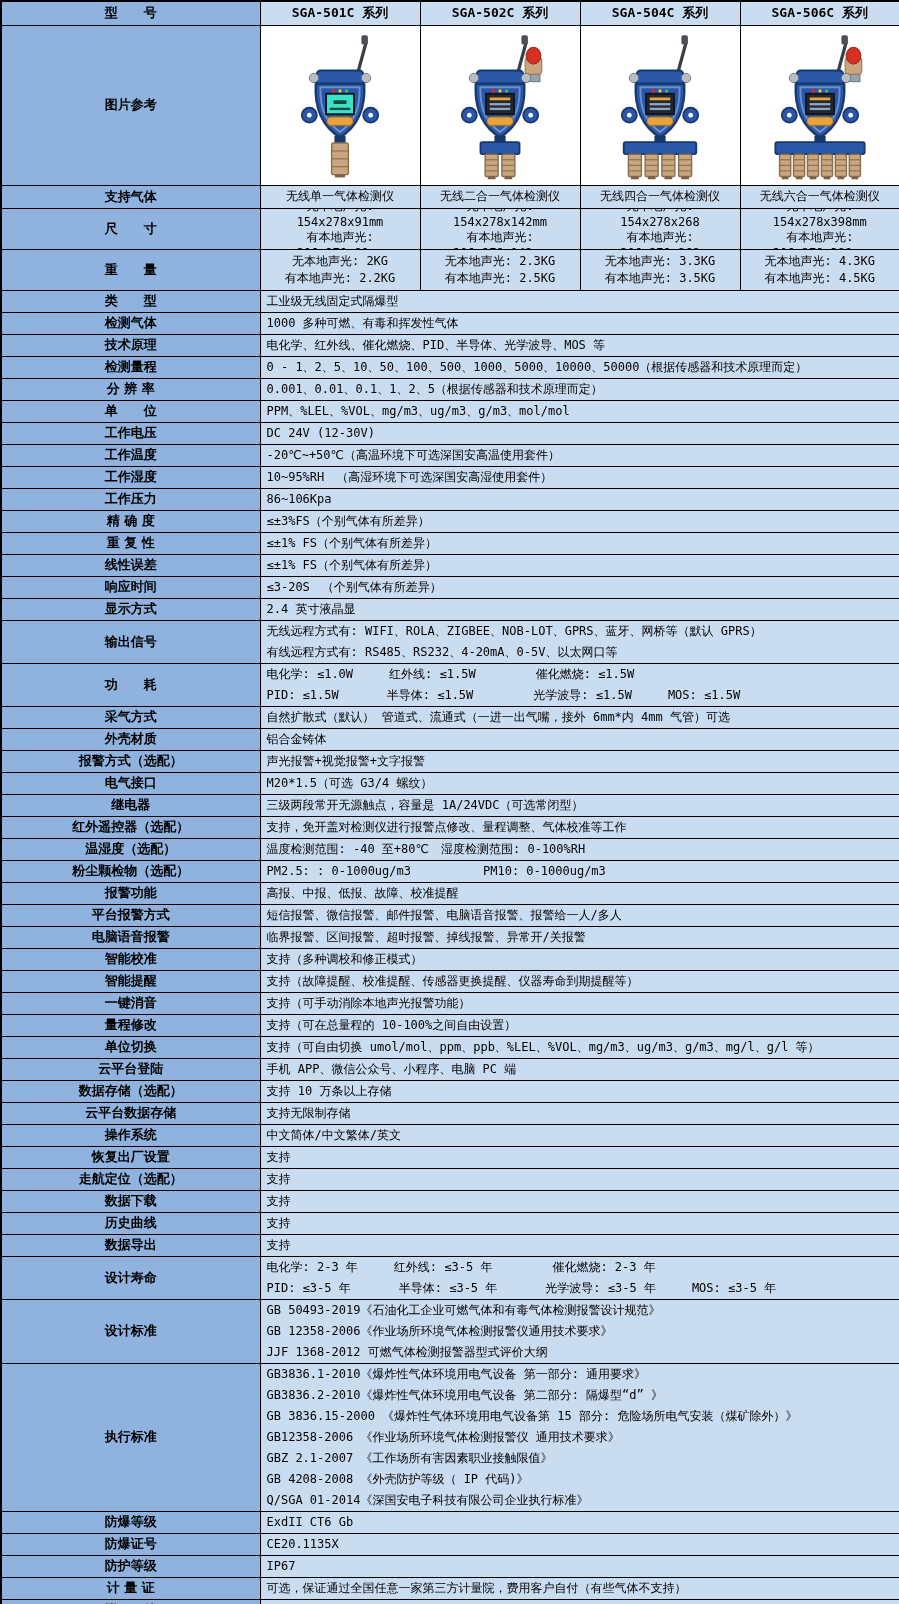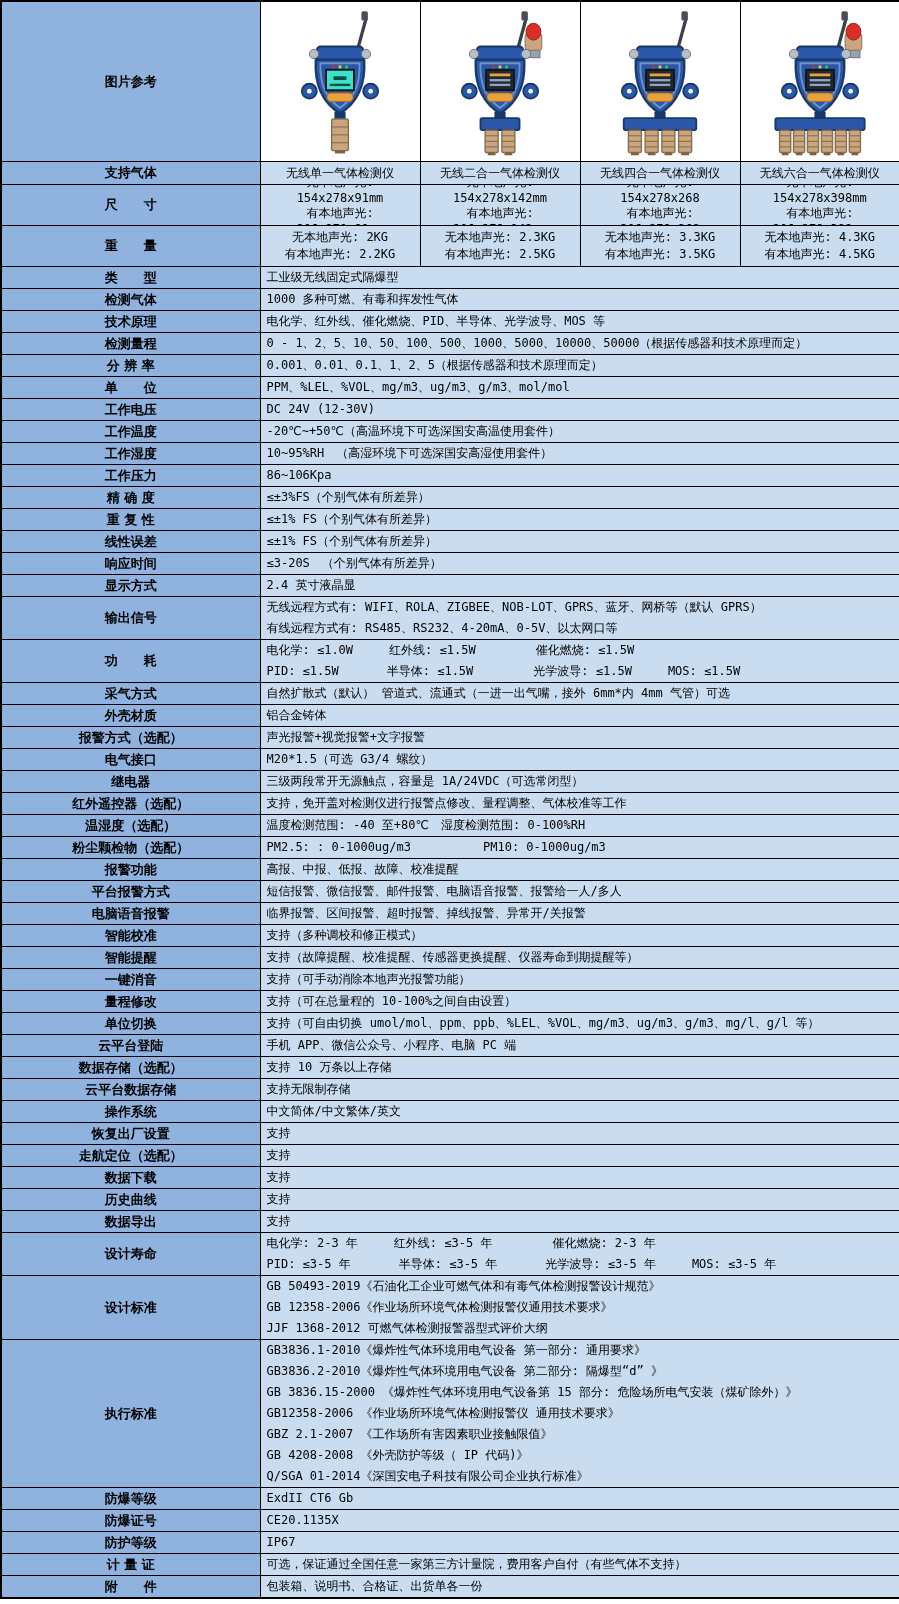--- a/index.html
+++ b/index.html
@@ -31,20 +31,27 @@
 <div id="sheet">
   <table>
     <colgroup>
       <col style="width:259px">
         <col style="width:160px">
         <col style="width:160px">
         <col style="width:160px">
         <col style="width:160px">
     </colgroup>
     <tbody id="tbody">
+      <tr class="h-header">
+        <td class="lbl">型　　号</td>
+        <td class="hdr">SGA-501C 系列</td>
+        <td class="hdr">SGA-502C 系列</td>
+        <td class="hdr">SGA-504C 系列</td>
+        <td class="hdr">SGA-506C 系列</td>
+      </tr>
       <tr class="h-image">
         <td class="lbl">图片参考</td>
         <td class="imgcell"><span class="dev"><svg width="158" height="156" viewBox="0 0 170 160" xmlns="http://www.w3.org/2000/svg">
                 <path d="M112 10 L113 14 L101 58" stroke="#3a3f46" stroke-width="3.5" fill="none" stroke-linecap="round"></path>
                 <rect x="108" y="6" width="7" height="10" rx="2" fill="#4a4f57"></rect>
                 <rect x="60" y="44" width="50" height="16" rx="4" fill="#2A57A8" stroke="#16386B" stroke-width="2"></rect>
                 <circle cx="57" cy="52" r="5" fill="#b9bec6" stroke="#6c737c"></circle>
                 <circle cx="113" cy="52" r="5" fill="#b9bec6" stroke="#6c737c"></circle>
                 <circle cx="52" cy="92" r="8" fill="#2A57A8" stroke="#16386B" stroke-width="2"></circle>
                 <circle cx="118" cy="92" r="8" fill="#2A57A8" stroke="#16386B" stroke-width="2"></circle>

